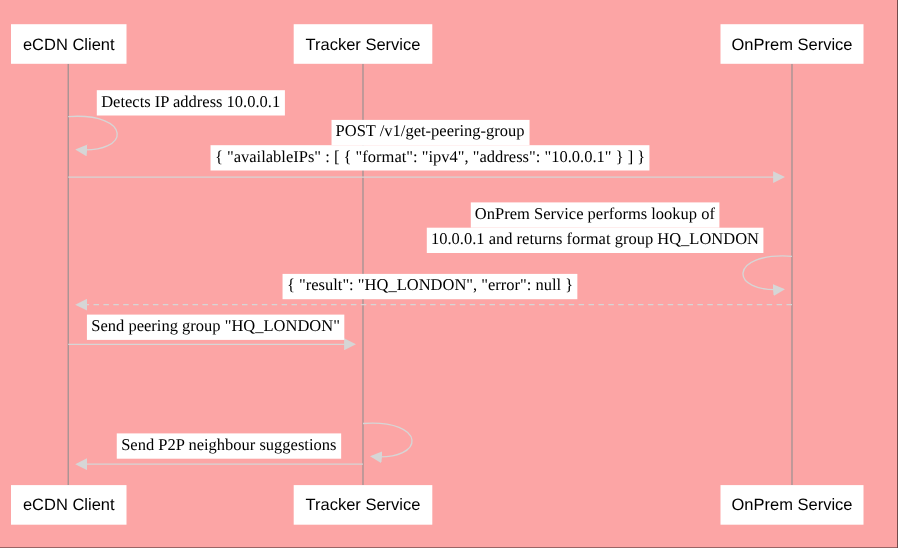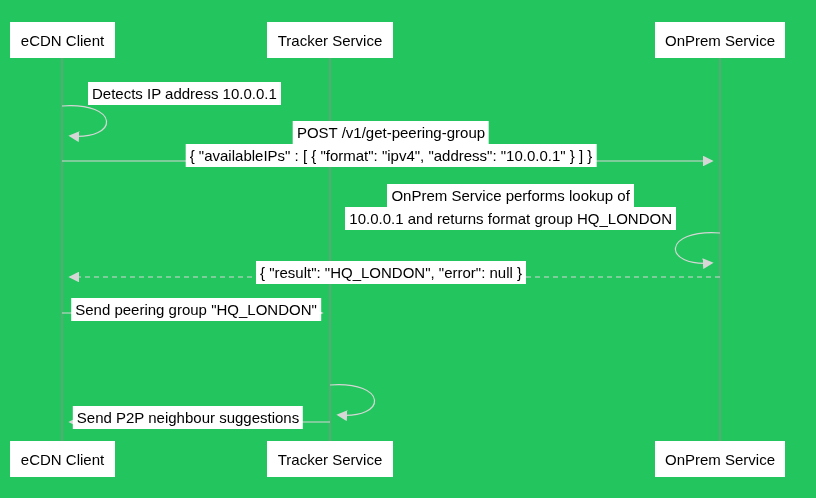--- a/index.html
+++ b/index.html
@@ -1,20 +1,20 @@
 <!DOCTYPE html>
 <html><head>
 <meta charset="utf-8">
 <style>
   html, body { margin: 0; padding: 0; background: #000; }
   #stage {
     position: relative;
     width: 816px;
     height: 498px;
-    background: #22c55e;
+    background: #fca5a5;
     overflow: hidden;
     font-family: "Liberation Sans", sans-serif;
   }
   svg.lines { position: absolute; left: 0; top: 0; }
   .lifeline { stroke: #8f8f8f; stroke-width: 1; }
   .msgline  { stroke: #d6d6d6; stroke-width: 1.2; fill: none; }
   .msgline.dashed { stroke-dasharray: 5 4; }
 
   .actor {
     position: absolute;
@@ -24,30 +24,31 @@
     display: flex;
     align-items: center;
     justify-content: center;
     font-size: 15px;
   }
   .label {
     position: absolute;
     display: flex;
     flex-direction: column;
     align-items: center;
+    font-family: Liberation Serif, serif;
   }
   .label span {
     background: #ffffff;
     color: #000000;
     font-size: 15px;
     line-height: 21px;
     padding: 1px 4px;
     white-space: nowrap;
   }
-  .center-label { transform: translateX(-50%); margin-top: 12px; }
+  .center-label { transform: translateX(-50%); }
   .start-label  { align-items: flex-start; }
 </style>
 </head>
 <body>
 
 <div id="stage">
 
   <svg class="lines" width="816" height="498" viewBox="0 0 816 498">
     <defs>
       <marker id="arr" viewBox="0 0 10 10" refX="8.5" refY="5" markerWidth="9" markerHeight="9" orient="auto-start-reverse">
@@ -86,35 +87,35 @@
 
   <div class="label start-label" style="left:88px; top:82px;">
     <span>Detects IP address 10.0.0.1</span>
   </div>
 
   <div class="label center-label" style="left:391px; top:109px;">
     <span>POST /v1/get-peering-group</span>
     <span>{ "availableIPs" : [ { "format": "ipv4", "address": "10.0.0.1" } ] }</span>
   </div>
 
-  <div class="label" style="right:140px; top:184px;">
+  <div class="label" style="right:122px; top:184px;">
     <span>OnPrem Service performs lookup of</span>
     <span>10.0.0.1 and returns format group HQ_LONDON</span>
   </div>
 
   <div class="label center-label" style="left:391px; top:249px;">
     <span>{ "result": "HQ_LONDON", "error": null }</span>
   </div>
 
   <div class="label center-label" style="left:196px; top:286px;">
     <span>Send peering group "HQ_LONDON"</span>
   </div>
 
 
-  <div class="label center-label" style="left:188px; top:394px;">
+  <div class="label center-label" style="left:208px; top:394px;">
     <span>Send P2P neighbour suggestions</span>
   </div>
 
   <div class="actor" style="left:10px; top:441px; width:105px;">
     <span>eCDN Client</span>
   </div>
   <div class="actor" style="left:267px; top:441px; width:126px;">
     <span>Tracker Service</span>
   </div>
   <div class="actor" style="left:655px; top:441px; width:130px;">

